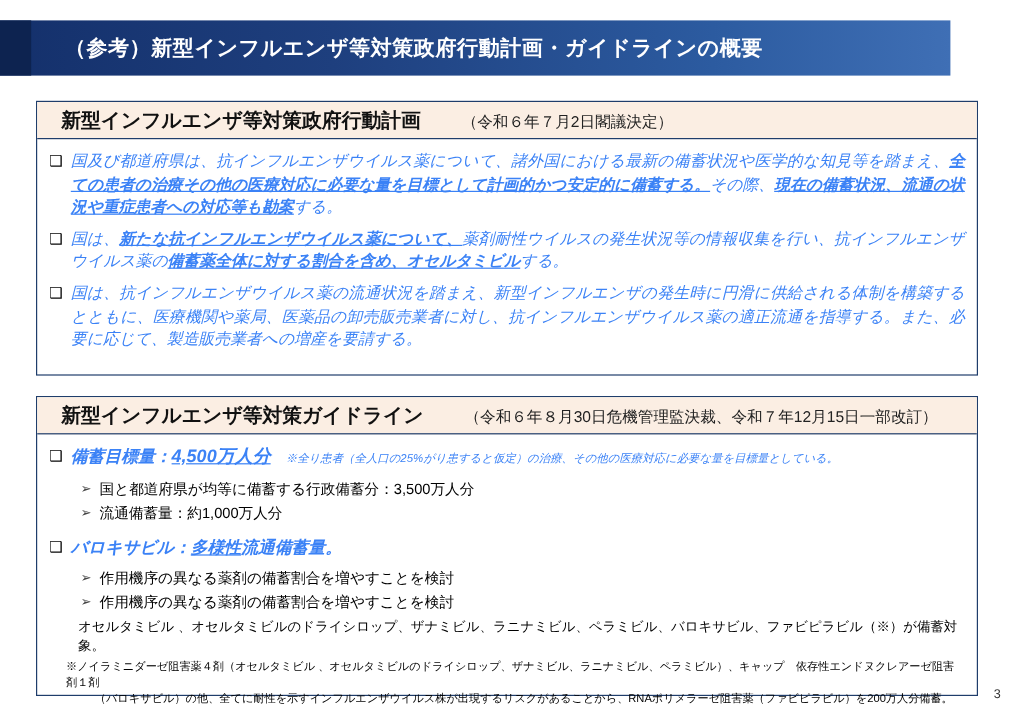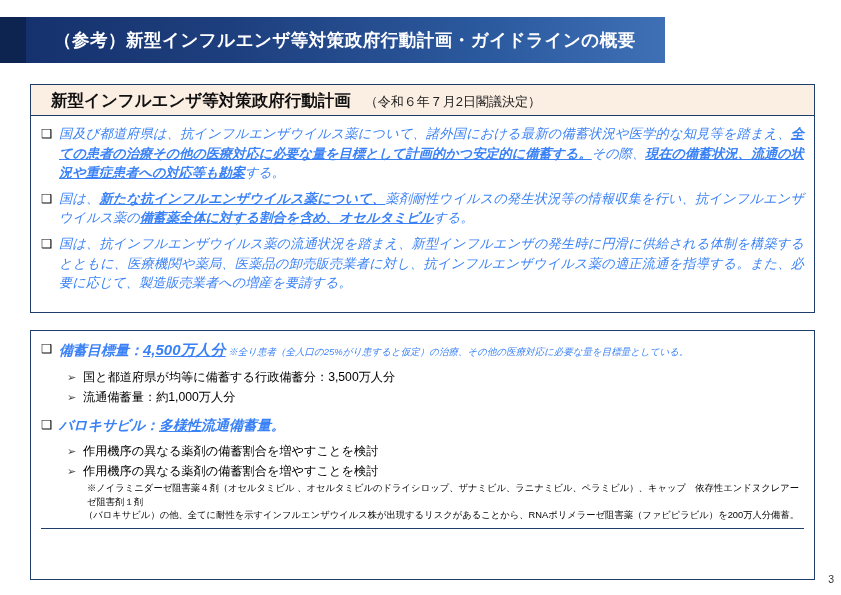--- a/index.html
+++ b/index.html
@@ -14,21 +14,21 @@
     color: #000000;
     position: relative;
     overflow: hidden;
   }
 
   
   .title-bar {
     position: absolute;
     left: 0;
     top: 17px;
-    width: 665px;
+    width: 792px;
     height: 46px;
     background: linear-gradient(to right, #14306b 0%, #1e3f7e 35%, #2c5ba0 75%, #3f6fb5 100%);
     display: flex;
     align-items: center;
   }
   .title-bar-accent {
     width: 26px;
     height: 46px;
     background: #0d2350;
   }
@@ -51,20 +51,21 @@
   .panel-2 { left: 30px; top: 330px; width: 785px; height: 250px; }
 
   .panel-head {
     background: #fbeee3;
     border-bottom: 1.2px solid #1f3d6b;
     height: 31px;
     display: flex;
     align-items: baseline;
     padding: 0 8px;
     box-sizing: border-box;
+    gap: 20px;
   }
   .panel-head .ph-title {
     font-size: 16.5px;
     font-weight: bold;
     color: #111111;
     padding-left: 12px;
     padding-top: 5px;
   }
   .panel-head .ph-note {
     font-size: 13px;
@@ -120,27 +121,26 @@
   }
 
   .para {
     font-size: 11.2px;
     line-height: 15.5px;
     margin: 5px 0 0 24px;
   }
   .para-small {
     font-size: 9.3px;
     line-height: 13.5px;
-    margin: 2px 0 0 46px;
+    margin: 2px 0 0 14px;
   }
   .para-small2 {
     font-size: 9.3px;
     line-height: 13.5px;
     margin: 0 0 0 38px;
-    text-align: center;
   }
   .ub { font-weight: bold; text-decoration: underline; }
   .big-u { font-weight: bold; text-decoration: underline; font-size: 15px; }
 
   .pagenum {
     position: absolute;
     right: 7px;
     bottom: 10px;
     font-size: 10.5px;
     color: #333;
@@ -182,26 +182,30 @@
 
     <div class="b1">
       <div class="b1-mark">❑</div>
       <div class="b1-text">国は、抗インフルエンザウイルス薬の流通状況を踏まえ、新型インフルエンザの発生時に円滑に供給される体制を構築するとともに、医療機関や薬局、医薬品の卸売販売業者に対し、抗インフルエンザウイルス薬の適正流通を指導する。また、必要に応じて、製造販売業者への増産を要請する。</div>
     </div>
 
   </div>
 </div>
 
 <div class="panel panel-2">
+  <div class="panel-head">
+    <span class="ph-title">新型インフルエンザ等対策ガイドライン</span>
+    <span class="ph-note">（令和６年８月30日危機管理監決裁、令和７年12月15日一部改訂）</span>
+  </div>
   <div class="panel-body">
 
     <div class="b1">
       <div class="b1-mark">❑</div>
       <div class="b1-text bigger">
-        <span>備蓄目標量：</span><span class="big-u">4,500万人分</span><span style="font-size:9.5px;font-weight:normal;"> ※全り患者（全人口の25%がり患すると仮定）の治療、その他の医療対応に必要な量を目標量としている。</span>
+        <span>備蓄目標量：</span><span class="big-u">4,500万人分</span><span style="font-size:9.5px;font-weight:normal;margin-left:10px;"> ※全り患者（全人口の25%がり患すると仮定）の治療、その他の医療対応に必要な量を目標量としている。</span>
       </div>
     </div>
     <div class="b2">
       <div class="b2-mark">➢</div>
       <div class="b2-text">国と都道府県が均等に備蓄する行政備蓄分：3,500万人分</div>
     </div>
     <div class="b2">
       <div class="b2-mark">➢</div>
       <div class="b2-text">流通備蓄量：約1,000万人分</div>
     </div>
@@ -214,20 +218,21 @@
     </div>
     <div class="b2">
       <div class="b2-mark">➢</div>
       <div class="b2-text">作用機序の異なる薬剤の備蓄割合を増やすことを検討</div>
     </div>
     <div class="b2">
       <div class="b2-mark">➢</div>
       <div class="b2-text">作用機序の異なる薬剤の備蓄割合を増やすことを検討</div>
     </div>
 
+    <div class="para">オセルタミビル 、オセルタミビルのドライシロップ、ザナミビル、ラニナミビル、ペラミビル、バロキサビル、ファビピラビル（※）が備蓄対象。</div>
     <div class="para-small">※ノイラミニダーゼ阻害薬４剤（オセルタミビル 、オセルタミビルのドライシロップ、ザナミビル、ラニナミビル、ペラミビル）、キャップ　依存性エンドヌクレアーゼ阻害剤１剤</div>
     <div class="para-small2">（バロキサビル）の他、全てに耐性を示すインフルエンザウイルス株が出現するリスクがあることから、RNAポリメラーゼ阻害薬（ファビピラビル）を200万人分備蓄。</div>
 
     <div class="sep-line"></div>
 
   </div>
 </div>
 
 <div class="pagenum">3</div>
 

